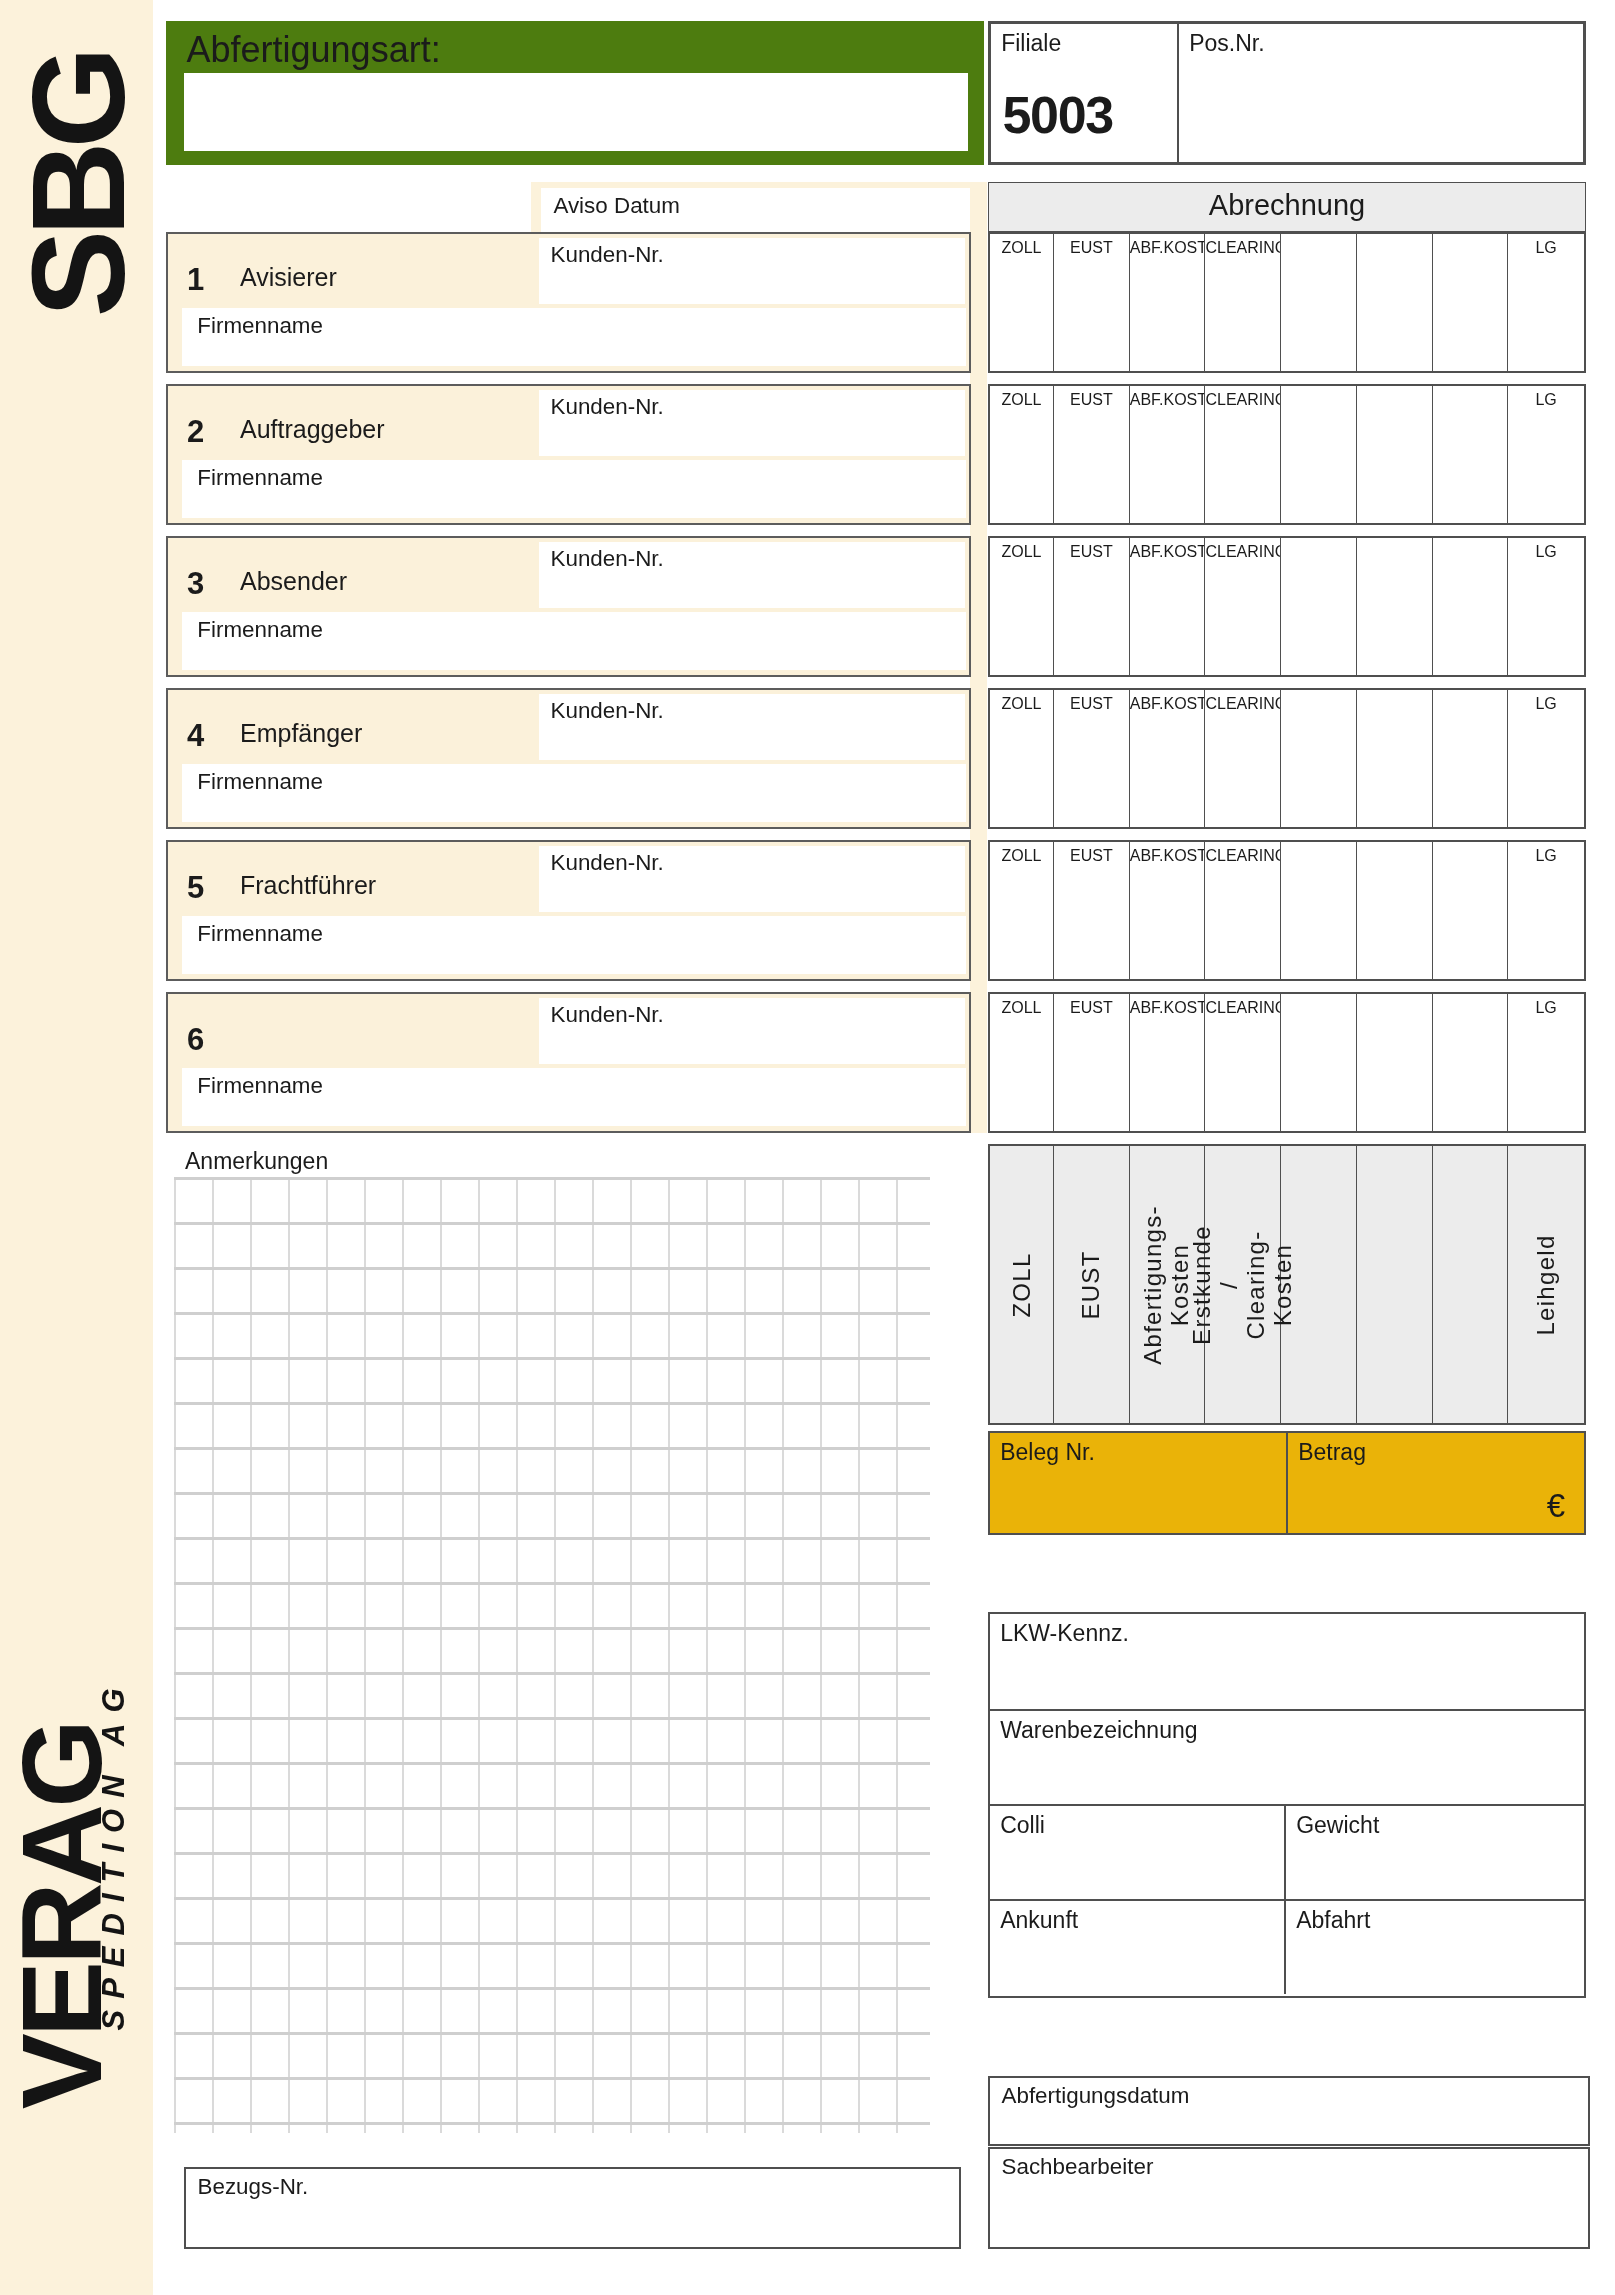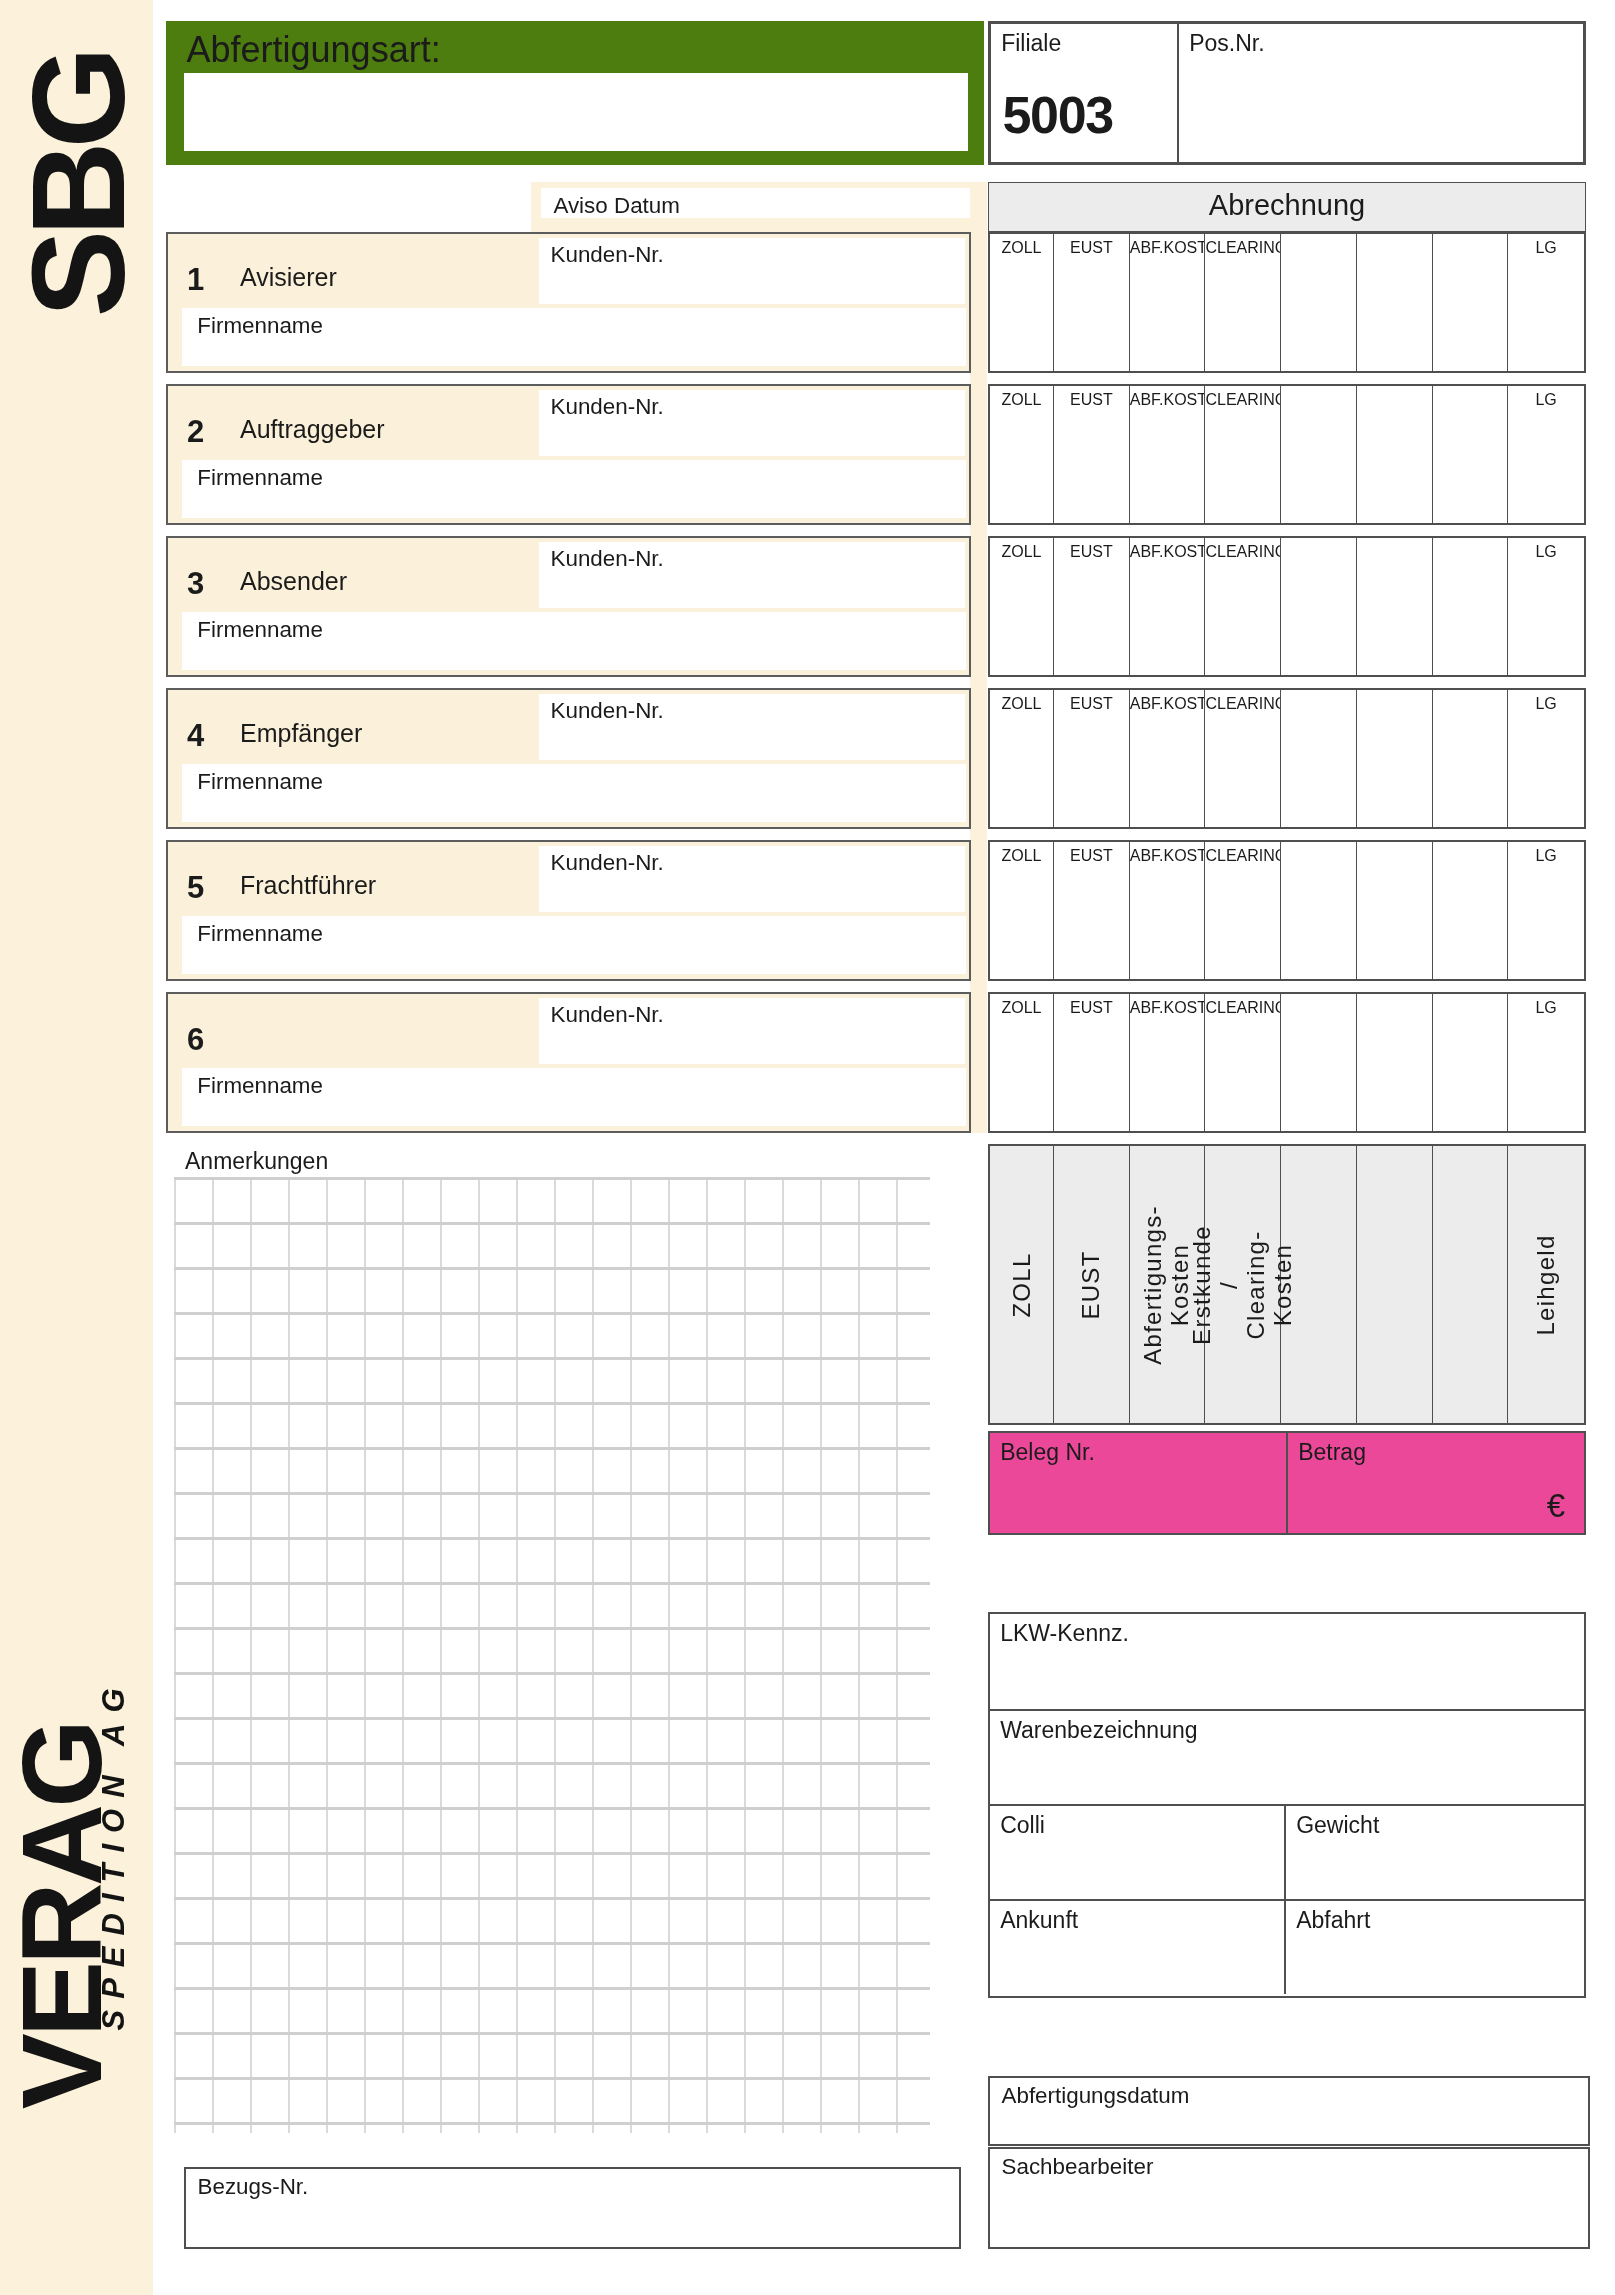--- a/index.html
+++ b/index.html
@@ -31,21 +31,21 @@
 
   
   .filiale-block { left:988px; top:21px; width:598px; height:144px; border:3.2px solid #4f4f4f; background:#fff; display:flex; box-sizing:border-box; }
   .filiale-cell { width:146px; border-right:2.6px solid #4f4f4f; position:relative;padding-left:40px; }
   .posnr-cell { flex:1; position:relative; }
   .cell-lbl { position:absolute; left:10.2px; top:6.4px; font-size:23px; }
   .filiale-val { position:absolute; left:11.5px; bottom:16.6px; font-size:52px; font-weight:700; letter-spacing:-1.3px; }
 
   
   .aviso-panel { left:531px; top:182px; width:454px; height:50px; background:#FCF2DB; }
-  .aviso-input { position:absolute; left:9.6px; top:6.4px; width:437px; height:30px; background:#ffffff; }
+  .aviso-input { position:absolute; left:9.6px; top:6.4px; width:437px; height:46px; background:#ffffff; }
   .aviso-input .cell-lbl { left:12.8px; top:5.1px; font-size:22.4px; }
   .cream-sliver { left:970px; top:182px; width:17.3px; height:951px; background:#FCF2DB; }
 
   
   .section { position:absolute; left:166px; width:805px; height:141px; background:#FBF1DA; border:2.6px solid #5c5c5c; box-sizing:border-box; }
   .sec-num { position:absolute; left:19px; top:28px; font-size:31px; font-weight:700; }
   .sec-title { position:absolute; left:72px; top:29px; font-size:25px; }
   .kunden-box { position:absolute; left:371px; top:3.8px; width:426px; height:66px; background:#ffffff; }
   .kunden-box .cell-lbl { left:11.5px; top:3.8px; font-size:22.4px; }
   .firmen-box { position:absolute; left:14px; top:74px; width:784px; height:58px; background:#ffffff; }
@@ -56,21 +56,21 @@
   .abr-row { position:absolute; left:988px; width:598px; height:141px; border:2.6px solid #4f4f4f; background:#fff; box-sizing:border-box; display:grid; grid-template-columns:64px repeat(7,1fr); }
   .abr-cell { border-right:1.9px solid #4f4f4f; padding-top:5.1px; text-align:center; font-size:16px; overflow:hidden; }
   .abr-cell:last-child { border-right:none; }
 
   .abr-footer { left:988px; top:1144px; width:598px; height:281px; background:#ECECEC; border:2.6px solid #4f4f4f; box-sizing:border-box; display:grid; grid-template-columns:64px repeat(7,1fr); }
   .abr-footer .fcell { position:relative; border-right:1.9px solid #4f4f4f; }
   .abr-footer .fcell:last-child { border-right:none; }
   .rot { position:absolute; left:50%; top:50%; transform:translate(-50%,-50%) rotate(-90deg); font-size:24px; line-height:1.12; text-align:center; white-space:pre-line; letter-spacing:1.3px; }
 
   
-  .beleg-box { left:988px; top:1431px; width:598px; height:104px; border:2.6px solid #4f4f4f; background:#ec4899; display:flex; box-sizing:border-box; }
+  .beleg-box { left:988px; top:1431px; width:598px; height:104px; border:2.6px solid #4f4f4f; background:#eab308; display:flex; box-sizing:border-box; }
   .beleg-cell { width:296px; border-right:2.6px solid #4f4f4f; position:relative; }
   .betrag-cell { flex:1; position:relative; }
   .euro { position:absolute; right:19px; top:54px; font-size:33px; }
 
   
   .lkw-block { left:988px; top:1612px; width:598px; height:386px; border:2.6px solid #4f4f4f; background:#fff; box-sizing:border-box; }
   .lkw-row { position:relative; height:95px; border-top:2.6px solid #4f4f4f; box-sizing:border-box; }
   .lkw-row.first { border-top:none; }
   .split { display:flex; }
   .split .c1 { width:296px; border-right:2.6px solid #4f4f4f; position:relative; box-sizing:border-box; }

